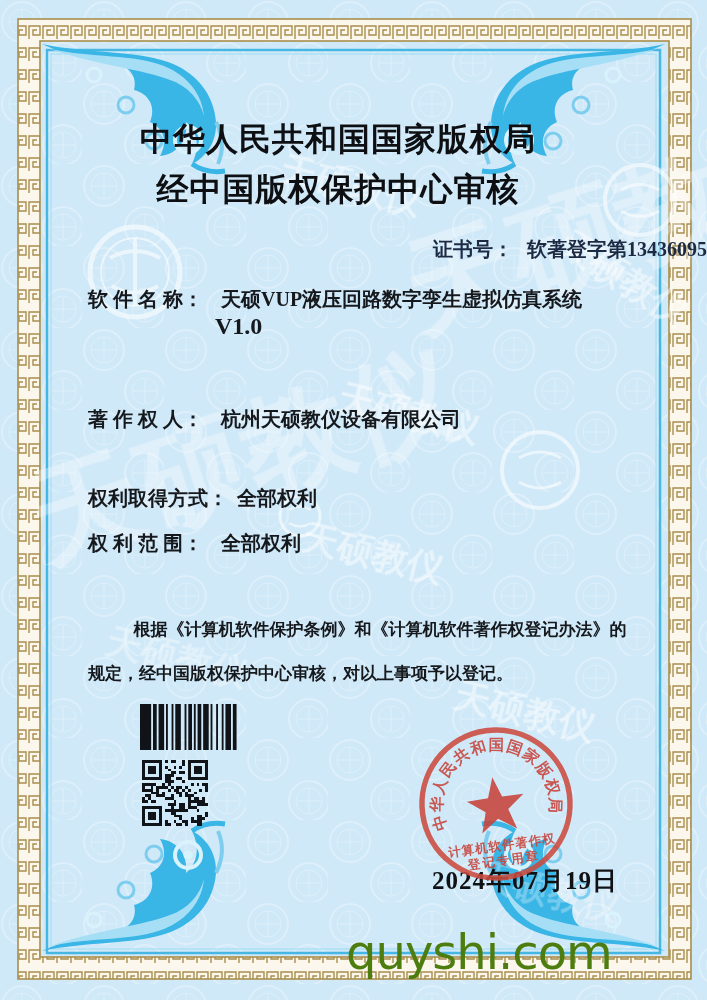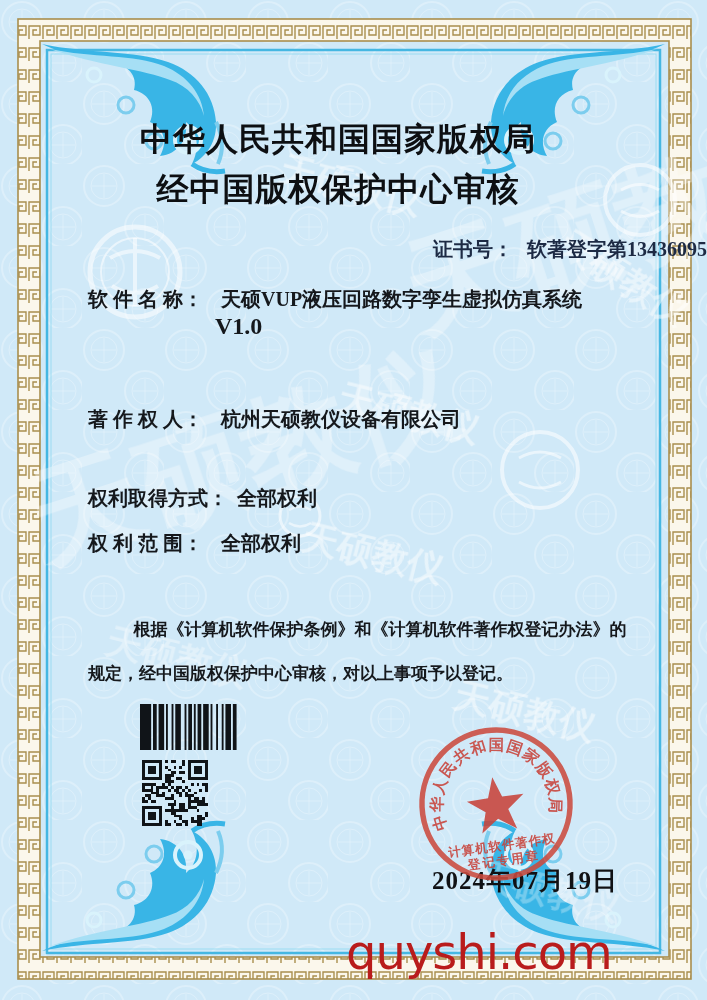--- a/index.html
+++ b/index.html
@@ -12,21 +12,21 @@
   .certno{left:433px;top:236px;font-size:20px;font-weight:bold;color:#1d2a44;white-space:nowrap;}
   .certno .gap{display:inline-block;width:14px;}
   .frow{left:88px;font-size:20px;font-weight:bold;white-space:nowrap;}
   .frow .lbl{display:inline-block;min-width:124px;}
   .frow .val{margin-left:4px;text-align:right;}
   .v2{left:215px;font-size:24px;font-weight:bold;}
   .stmt{left:88px;width:552px;font-size:17px;font-weight:bold;line-height:26px;}
   .ind{text-indent:32px;text-align:center;}
   .date{left:432px;top:864px;font-size:25px;font-weight:bold;letter-spacing:1px;color:#101114;}
   .sitewm{position:absolute;left:346px;top:924px;z-index:6;font-family:"DejaVu Sans","Liberation Sans",sans-serif;
-          font-size:48px;letter-spacing:-1px;color:#b91c1c;font-weight:500;white-space:nowrap;}
+          font-size:48px;letter-spacing:-1px;color:#4d7c0f;font-weight:500;white-space:nowrap;}
   .sealbox{position:absolute;left:414px;top:722px;z-index:3;transform:rotate(-8deg);}
   .codebox{position:absolute;z-index:2;}
   #qr{image-rendering:pixelated;}
 </style>
 </head>
 <body>
 
 <div class="page">
 
   <svg class="bg" width="707" height="1000" viewBox="0 0 707 1000">

